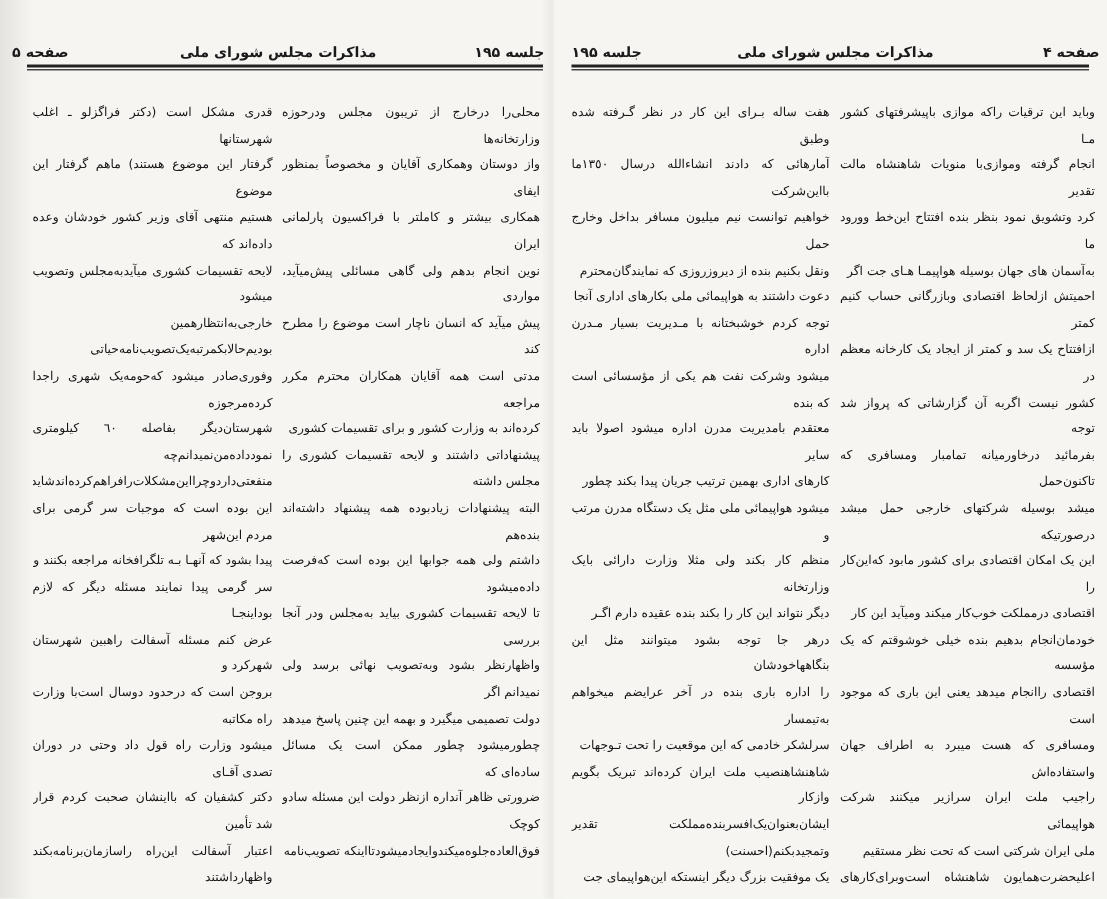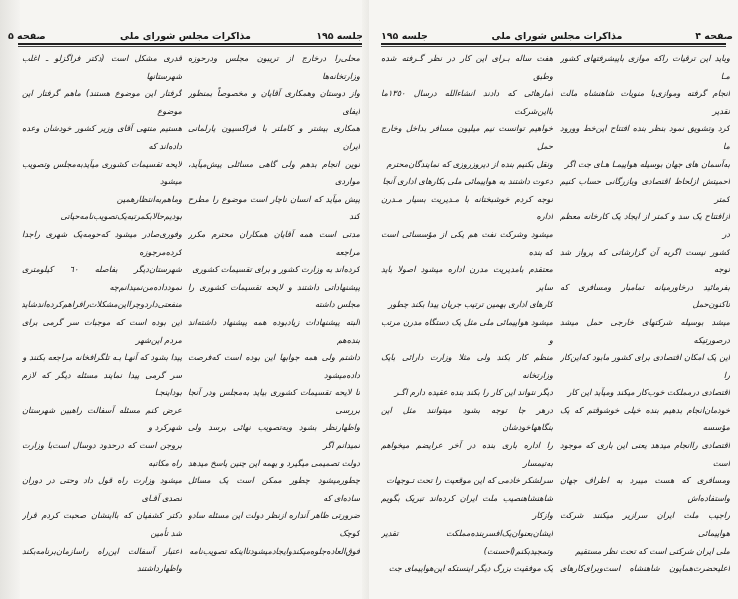--- a/index.html
+++ b/index.html
@@ -30,26 +30,25 @@
   .page.right .header { left:12px; width:352px; }
   .header .center { position:absolute; left:0; right:0; text-align:center; }
   .rule {
     position:absolute; top:43px; height:0;
     border-top:2px solid #222;
   }
   .rule2 { position:absolute; top:46px; height:0; border-top:1px solid #444; }
   .page.left .rule, .page.left .rule2 { left:18px; width:345px; }
   .page.right .rule, .page.right .rule2 { left:12px; width:345px; }
   .col {
-    position:absolute; top:50px; height:530px;
+    position:absolute; top:66px; height:530px;
     direction:rtl; text-align:justify;
     font-size:8.2px; line-height:17.6px;
     overflow:hidden;
     color:#151515;
-    font-style:italic;
   }
   .col p { margin:0; }
   
   .c5r { left:188px; width:172px; }
   .c5l { left:22px; width:160px; }
   
   .c4r { left:191px; width:170px; }
   .c4l { left:12px; width:172px; }
   .scanshade {
     position:absolute; left:0; top:0; width:20px; height:599px;
@@ -84,21 +83,21 @@
       <p>دولت تصمیمی میگیرد و بهمه این چنین پاسخ میدهد</p>
       <p>چطورمیشود چطور ممکن است یک مسائل ساده‌ای که</p>
       <p>ضرورتی ظاهر آنداره ازنظر دولت این مسئله سادو کوچک</p>
       <p>فوق‌العاده‌جلوه‌میکندو‌ایجادمیشودتااینکه تصویب‌نامه</p>
     </div>
   <div class="col c5l" id="p5l">
       <p>قدری مشکل است (دکتر فراگزلو ـ اغلب شهرستانها</p>
       <p>گرفتار این موضوع هستند) ماهم گرفتار این موضوع</p>
       <p>هستیم منتهی آقای وزیر کشور خودشان وعده داده‌اند که</p>
       <p>لایحه تقسیمات کشوری میآیدبه‌مجلس وتصویب میشود</p>
-      <p>وماهم‌به‌انتظارهمین بودیم‌حالابکمرتبه‌یک‌تصویب‌نامه‌حیاتی</p>
+      <p>خارجی‌به‌انتظارهمین بودیم‌حالابکمرتبه‌یک‌تصویب‌نامه‌حیاتی</p>
       <p>وفوری‌صادر میشود که‌حومه‌یک شهری راجدا کرده‌مرجوزه</p>
       <p>شهرستان‌دیگر بفاصله ٦٠ کیلومتری نمودداده‌من‌نمیدانم‌چه</p>
       <p>منفعتی‌داردو‌چرااین‌مشکلات‌را‌فراهم‌کرده‌اندشایدمقصودشان</p>
       <p>این بوده است که موجبات سر گرمی برای مردم این‌شهر</p>
       <p>پیدا بشود که آنهـا بـه تلگرافخانه مراجعه بکنند و</p>
       <p>سر گرمی پیدا نمایند مسئله دیگر که لازم بوداینجـا</p>
       <p>عرض کنم مسئله آسفالت راهبین شهرستان شهرکرد و</p>
       <p>بروجن است که درحدود دوسال است‌با وزارت راه مکاتبه</p>
       <p>میشود وزارت راه قول داد وحتی در دوران تصدی آقـای</p>
       <p>دکتر کشفیان که بااینشان صحبت کردم قرار شد تأمین</p>

